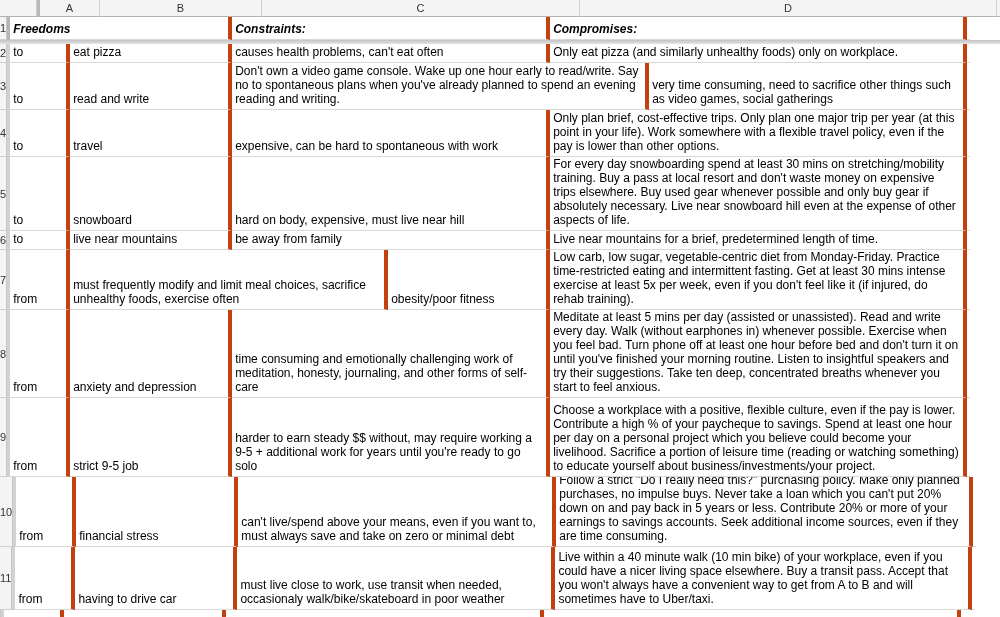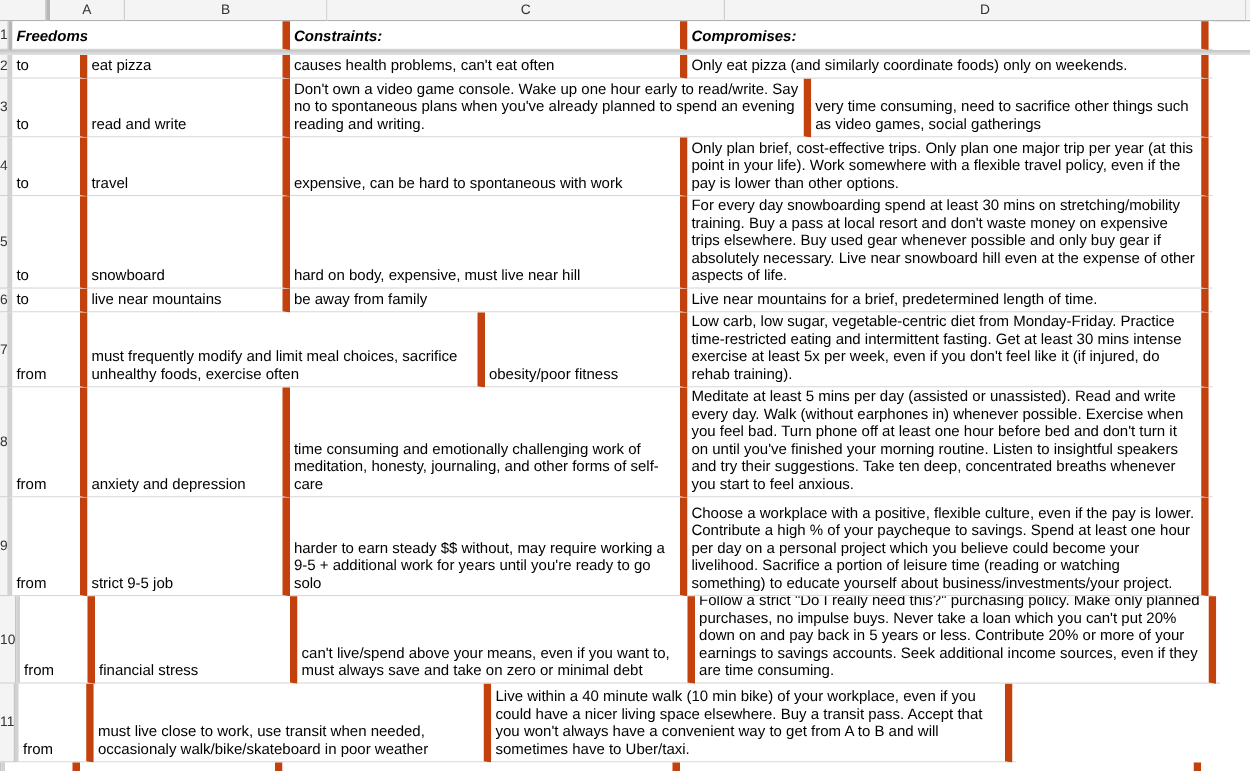--- a/index.html
+++ b/index.html
@@ -30,21 +30,21 @@
   
   .hdr{box-sizing:border-box;background:#f4f4f4;border-right:1px solid #cfcfcf;border-bottom:1px solid #b2b2b2;display:flex;align-items:center;justify-content:center;font-size:11px;color:#333;}
   .hdr.ce{border-right:none;}
   
   .gut{box-sizing:border-box;background:#f4f4f4;border-right:1px solid #c6c6c6;border-bottom:1px solid #cfcfcf;display:flex;align-items:center;justify-content:center;font-size:11px;color:#333;}
   
   .vdiv{background:#d2d2d2;}
   .hrow .vdiv,.rh1 .vdiv{background:#b7b7b7;}
   .hdivider{height:4px;width:1000px;background:linear-gradient(to bottom,#c3c3c3,#e4e4e4);}
   
-  .cell{box-sizing:border-box;border-right:6px solid #c2410c;border-bottom:1px solid #d8d8d8;display:flex;align-items:flex-end;padding:1px 3px 3px 3px;line-height:14px;overflow:hidden;background:#fff;}
+  .cell{box-sizing:border-box;border-right:4px solid #c2410c;border-bottom:1px solid #d8d8d8;display:flex;align-items:flex-end;padding:1px 3px 3px 3px;line-height:14px;overflow:hidden;background:#fff;}
   .cell .tx{display:block;}
   .b-i{font-weight:bold;font-style:italic;}
   .ovf{overflow:visible;white-space:nowrap;border-right:none;}
   .ce.cell{border-right:none;padding:0;}
   .rh12 .cell,.rh12 .gut{border-bottom:none;}
 </style>
 </head>
 <body>
 
 <div class="sheet">
@@ -97,21 +97,21 @@
     <div class="cell ca">
         <span class="tx">to</span>
       </div>
     <div class="cell cb">
         <span class="tx">eat pizza</span>
       </div>
     <div class="cell cc">
         <span class="tx">causes health problems, can't eat often</span>
       </div>
     <div class="cell cd">
-        <span class="tx">Only eat pizza (and similarly coordinate foods) only on weekends.</span>
+        <span class="tx">Only eat pizza (and similarly unhealthy foods) only on workplace.</span>
       </div>
     <div class="cell ce"></div>
   </div>
 
   <div class="row rh3">
     <div class="gut">
         <span>3</span>
       </div>
     <div class="vdiv cdiv"></div>
     <div class="cell ca">
@@ -269,20 +269,23 @@
     <div class="cell ce"></div>
   </div>
 
   <div class="row rh11">
     <div class="gut">
         <span>11</span>
       </div>
     <div class="vdiv cdiv"></div>
     <div class="cell ca">
         <span class="tx">from</span>
+      </div>
+    <div class="cell cb">
+        <span class="tx">having to drive car</span>
       </div>
     <div class="cell cc">
         <span class="tx">must live close to work, use transit when needed, occasionaly walk/bike/skateboard in poor weather</span>
       </div>
     <div class="cell cd">
         <span class="tx">Live within a 40 minute walk (10 min bike) of your workplace, even if you could have a nicer living space elsewhere. Buy a transit pass. Accept that you won't always have a convenient way to get from A to B and will sometimes have to Uber/taxi.</span>
       </div>
     <div class="cell ce"></div>
   </div>
 

